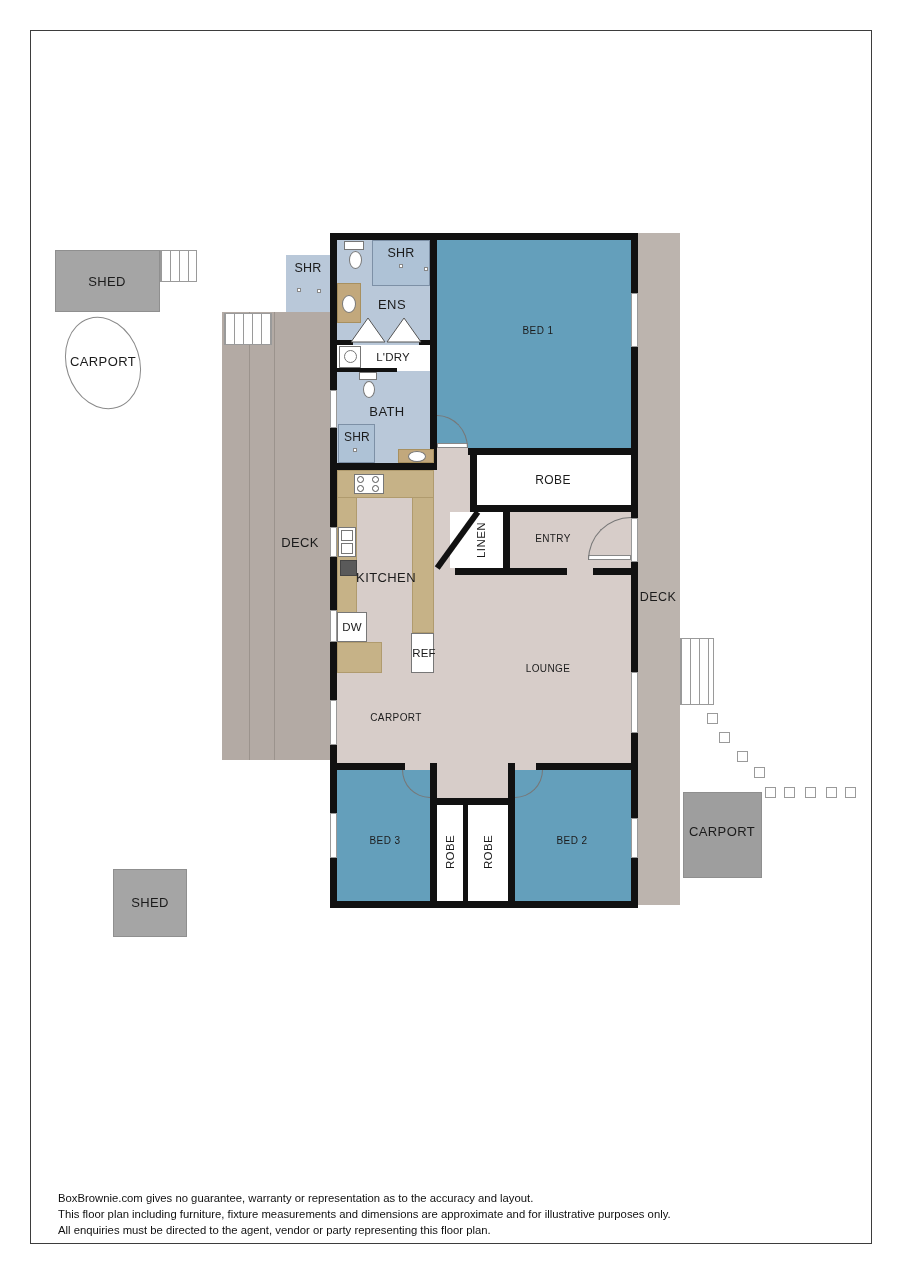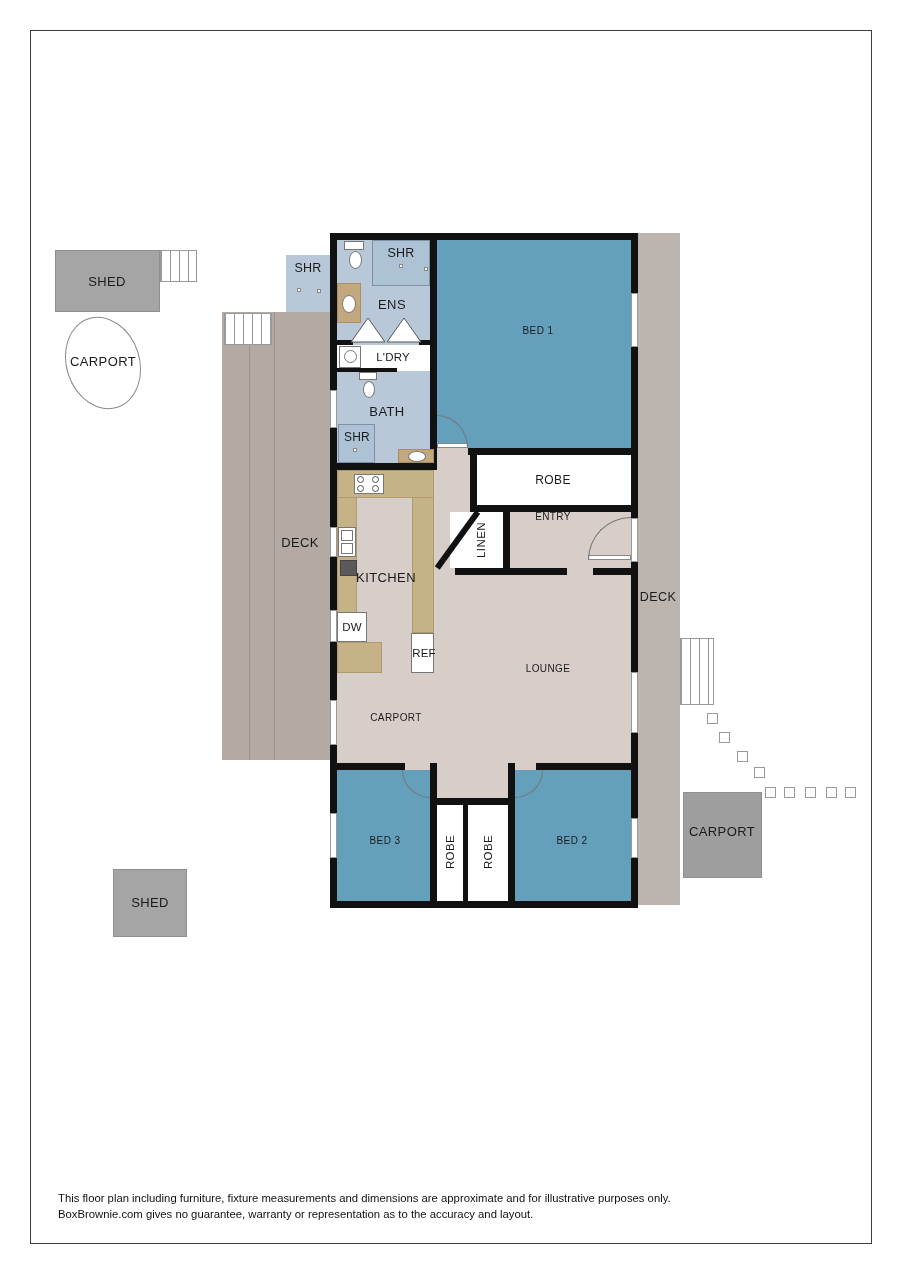--- a/index.html
+++ b/index.html
@@ -201,30 +201,31 @@
   <div class="fix" style="left:411px;top:633px;width:23px;height:40px;"></div>
 
   <div class="lbl sm" style="left:401px;top:253px;font-size:12.5px;">SHR</div>
   <div class="lbl" style="left:392px;top:304px;">ENS</div>
   <div class="lbl sm" style="left:393px;top:357px;">L'DRY</div>
   <div class="lbl" style="left:387px;top:411px;">BATH</div>
   <div class="lbl sm" style="left:357px;top:437px;font-size:12px;">SHR</div>
   <div class="lbl big" style="left:538px;top:330px;">BED 1</div>
   <div class="lbl" style="left:553px;top:480px;font-size:12px;">ROBE</div>
   <div class="lbl v" style="left:481px;top:540px;">LINEN</div>
-  <div class="lbl big" style="left:553px;top:516px;text-align:center;">ENTRY</div>
+  <div class="lbl big" style="left:553px;top:538px;text-align:center;">ENTRY</div>
   <div class="lbl" style="left:386px;top:577px;">KITCHEN</div>
   <div class="lbl sm" style="left:352px;top:627px;">DW</div>
   <div class="lbl sm" style="left:424px;top:653px;">REF</div>
   <div class="lbl big" style="left:548px;top:668px;">LOUNGE</div>
   <div class="lbl big" style="left:396px;top:717px;">CARPORT</div>
   <div class="lbl big" style="left:385px;top:840px;">BED 3</div>
   <div class="lbl v" style="left:450px;top:852px;">ROBE</div>
   <div class="lbl v" style="left:488px;top:852px;">ROBE</div>
   <div class="lbl big" style="left:572px;top:840px;">BED 2</div>
 
 
   <div class="disclaimer" style="left:58px;top:1190px;width:790px;">
+    <div>BoxBrownie.com gives no guarantee, warranty or representation as to the accuracy and layout.</div>
     <div>This floor plan including furniture, fixture measurements and dimensions are approximate and for illustrative purposes only.</div>
-    <div>BoxBrownie.com gives no guarantee, warranty or representation as to the accuracy and layout.</div>
+    <div>All enquiries must be directed to the agent, vendor or party representing this floor plan.</div>
   </div>
 
 </div>
 
 </body></html>

